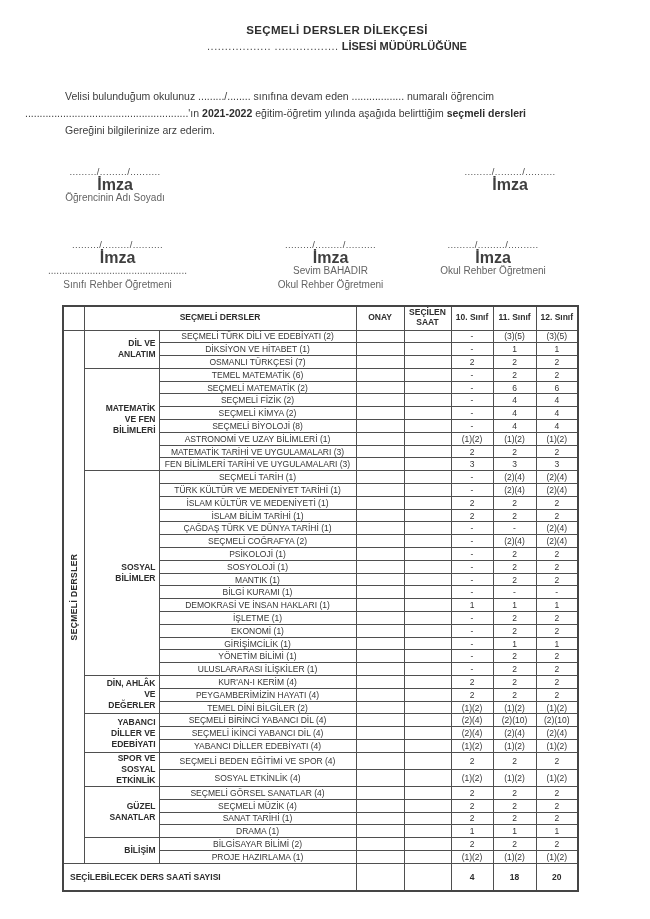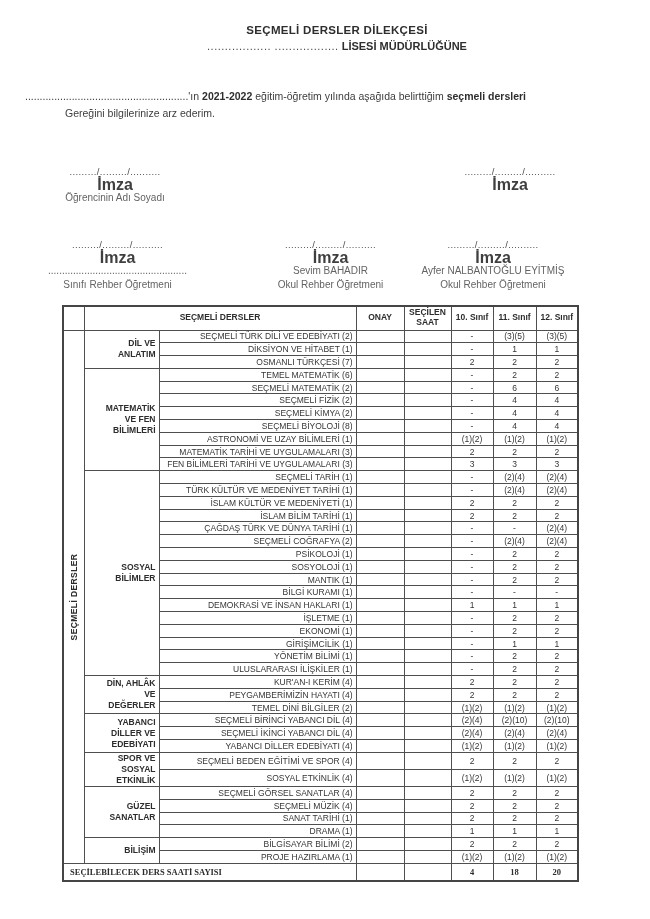--- a/index.html
+++ b/index.html
@@ -34,51 +34,52 @@
     width:515px; height:567px;
     border-collapse:collapse; table-layout:fixed;
     font-size:8.5px; color:#353535;
   }
   table.courses td, table.courses th { border:1px solid #4f4f4f; padding:0 3px; overflow:hidden; }
   table.courses { border:2px solid #454545; }
   tr.hdr { height:24px; }
   tr.hdr th { font-size:8.5px; font-weight:bold; color:#2d2d2d; text-align:center; line-height:1.15; }
   th.h-courses { text-align:left; padding-left:8px; }
   tr.course-row { height:12.8px; }
-  td.course { text-align:right; padding-left:5px; white-space:nowrap; }
+  td.course { text-align:center; padding-left:5px; white-space:nowrap; }
   td.cat {
     font-weight:bold; color:#2d2d2d; white-space:pre-line;
     vertical-align:middle; padding-left:6px; line-height:1.3; text-align:right;
   }
   td.vcell { padding:0; position:relative; }
   .vtext {
     position:absolute; top:50%; left:50%;
     transform:translate(-50%,-50%) rotate(-90deg);
     white-space:nowrap; font-weight:bold; font-size:8.5px; color:#2d2d2d; letter-spacing:.4px;
   }
   td.center { text-align:center; }
-  tr.ftr { height:18px;font-family:Liberation Serif, serif; }
+  tr.ftr { height:28px; }
   tr.ftr td { font-weight:bold; color:#2d2d2d; }
   tr.ftr td.flabel { text-align:left; padding-left:6px; }
   tr.ftr td.center { text-align:center; }
 </style>
 </head>
 <body>
 
 <div class="page">
 
   <div class="title-block">
     <div class="doc-title">SEÇMELİ DERSLER DİLEKÇESİ</div>
     <div class="doc-subtitle">
       <span class="dots">.................. ..................</span>
       <span class="addr">LİSESİ MÜDÜRLÜĞÜNE</span>
     </div>
   </div>
 
   <div class="body-par">
+    <div class="indent">Velisi bulunduğum okulunuz ........./........ sınıfına devam eden .................. numaralı öğrencim</div>
     <div>
       <span>........................................................'ın</span>
       <b>2021-2022</b>
       <span>eğitim-öğretim yılında aşağıda belirttiğim</span>
       <b>seçmeli dersleri</b>
     </div>
     <div class="indent">Gereğini bilgilerinize arz ederim.</div>
   </div>
 
   <div class="sig-block" style="top:165px; left:35px; width:160px;">
@@ -99,21 +100,20 @@
   </div>
   <div class="sig-block" style="top:238px; left:243px; width:175px;">
     <div class="sig-date">........./........./..........</div>
     <div class="sig-imza">İmza</div>
     <div class="sig-name">Sevim BAHADIR</div>
     <div class="sig-label">Okul Rehber Öğretmeni</div>
   </div>
   <div class="sig-block" style="top:238px; left:398px; width:190px;">
     <div class="sig-date">........./........./..........</div>
     <div class="sig-imza">İmza</div>
-    <div class="sig-name">Ayfer NALBANTOĞLU EYİTMİŞ</div>
     <div class="sig-label">Okul Rehber Öğretmeni</div>
   </div>
 
   <table class="courses">
     <colgroup>
       <col style="width:21px">
         <col style="width:75px">
         <col style="width:197px">
       <col style="width:48px">
         <col style="width:47px">

